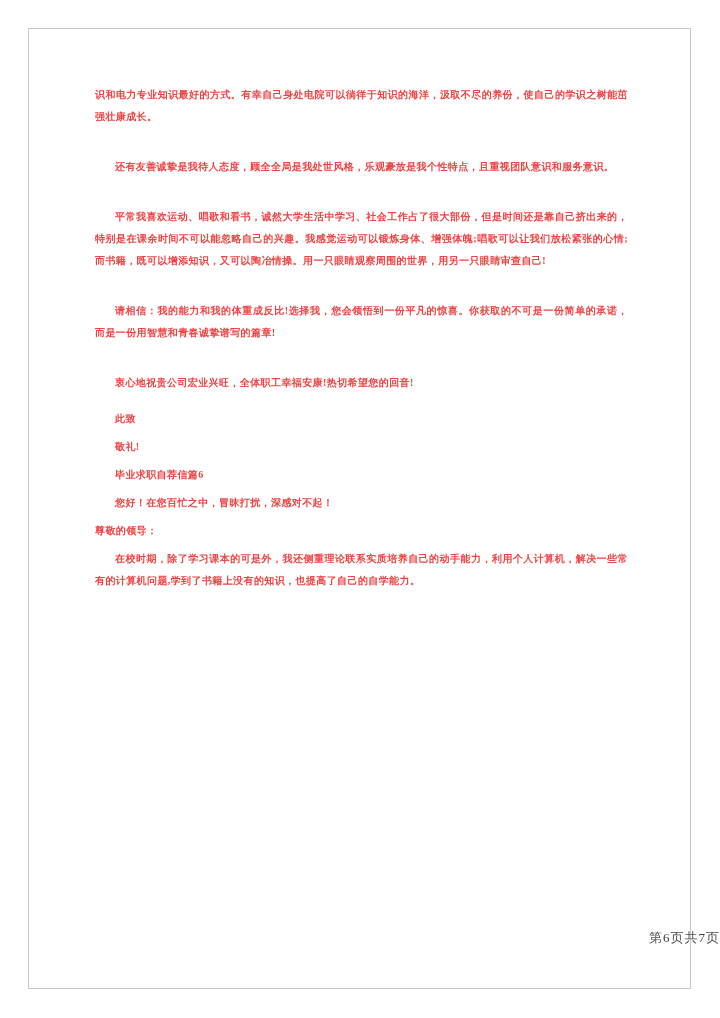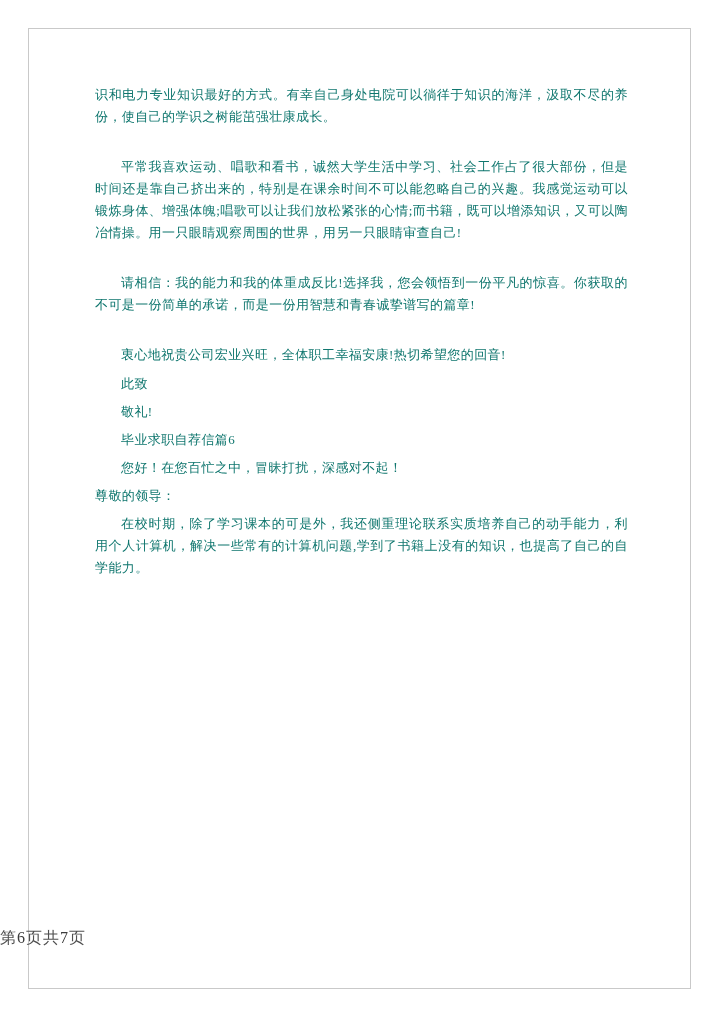--- a/index.html
+++ b/index.html
@@ -23,52 +23,54 @@
       pointer-events: none;
     }
     .content {
       position: absolute;
       left: 95px;
       top: 84px;
       width: 533px;
     }
     p.para {
       margin: 0 0 28px 0;
-      font-size: 13px;
+      font-size: 10px;
       line-height: 22px;
-      color: #0f766e;
+      color: #ef4444;
       text-align: justify;
       letter-spacing: 0.4px;
       word-break: break-all;
+      font-weight: bold;
     }
     p.indent { text-indent: 2em; }
-    p.mid { margin-bottom: 7px; }
+    p.mid { margin-bottom: 14px; }
     p.tight { margin-bottom: 6px; }
     p.last { margin-bottom: 14px; }
     .footer {
       position: absolute;
       left: 0;
       top: 930px;
       width: 720px;
-      text-align: left;
-      font-size: 16px;
+      text-align: right;
+      font-size: 13px;
       line-height: 16px;
       color: #4f4f4f;
       letter-spacing: 1px;
     }
     .footer .pagenum { color: #3c3c3c; }
   </style>
 </head>
 <body>
 
 <div class="page">
   <div class="page-border"></div>
 
   <div class="content">
     <p class="para">识和电力专业知识最好的方式。有幸自己身处电院可以徜徉于知识的海洋，汲取不尽的养份，使自己的学识之树能茁强壮康成长。</p>
+    <p class="para indent">还有友善诚挚是我待人态度，顾全全局是我处世风格，乐观豪放是我个性特点，且重视团队意识和服务意识。</p>
     <p class="para indent">平常我喜欢运动、唱歌和看书，诚然大学生活中学习、社会工作占了很大部份，但是时间还是靠自己挤出来的，特别是在课余时间不可以能忽略自己的兴趣。我感觉运动可以锻炼身体、增强体魄;唱歌可以让我们放松紧张的心情;而书籍，既可以增添知识，又可以陶冶情操。用一只眼睛观察周围的世界，用另一只眼睛审查自己!</p>
     <p class="para indent">请相信：我的能力和我的体重成反比!选择我，您会领悟到一份平凡的惊喜。你获取的不可是一份简单的承诺，而是一份用智慧和青春诚挚谱写的篇章!</p>
     <p class="para indent mid">衷心地祝贵公司宏业兴旺，全体职工幸福安康!热切希望您的回音!</p>
     <p class="para indent tight">此致</p>
     <p class="para indent tight">敬礼!</p>
     <p class="para indent tight">毕业求职自荐信篇6</p>
     <p class="para indent tight">您好！在您百忙之中，冒昧打扰，深感对不起！</p>
     <p class="para tight">尊敬的领导：</p>
     <p class="para indent last">在校时期，除了学习课本的可是外，我还侧重理论联系实质培养自己的动手能力，利用个人计算机，解决一些常有的计算机问题,学到了书籍上没有的知识，也提高了自己的自学能力。</p>
   </div>

